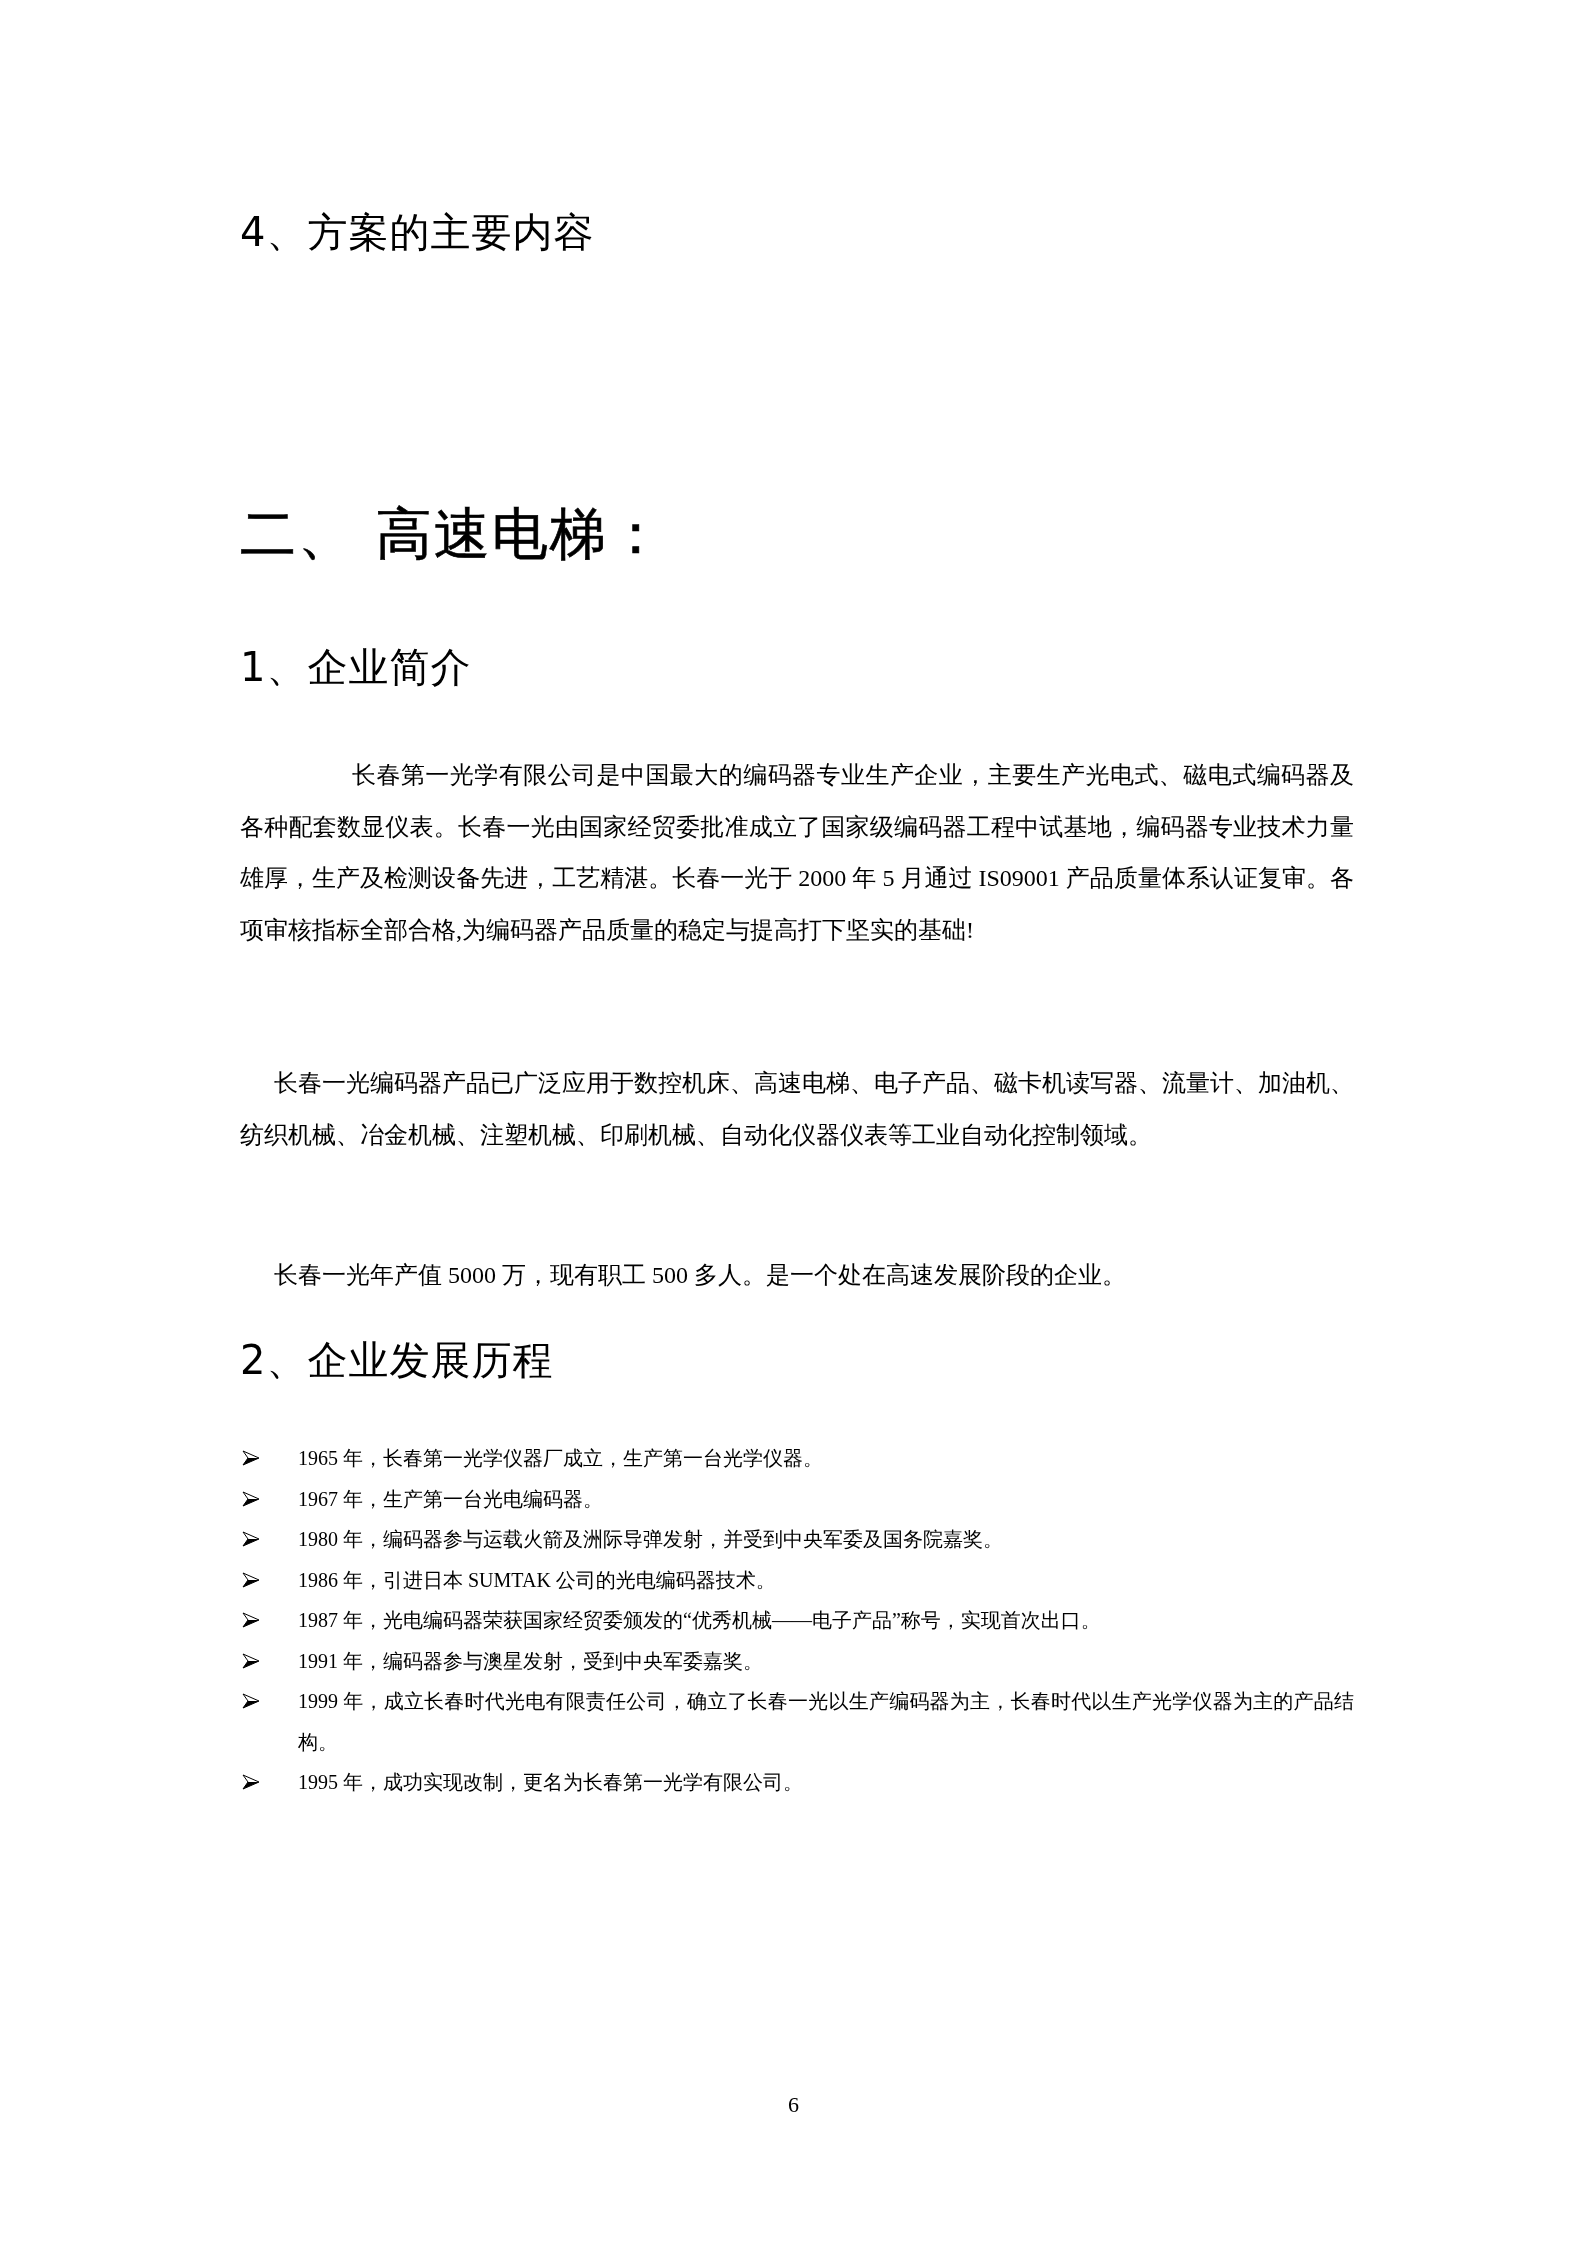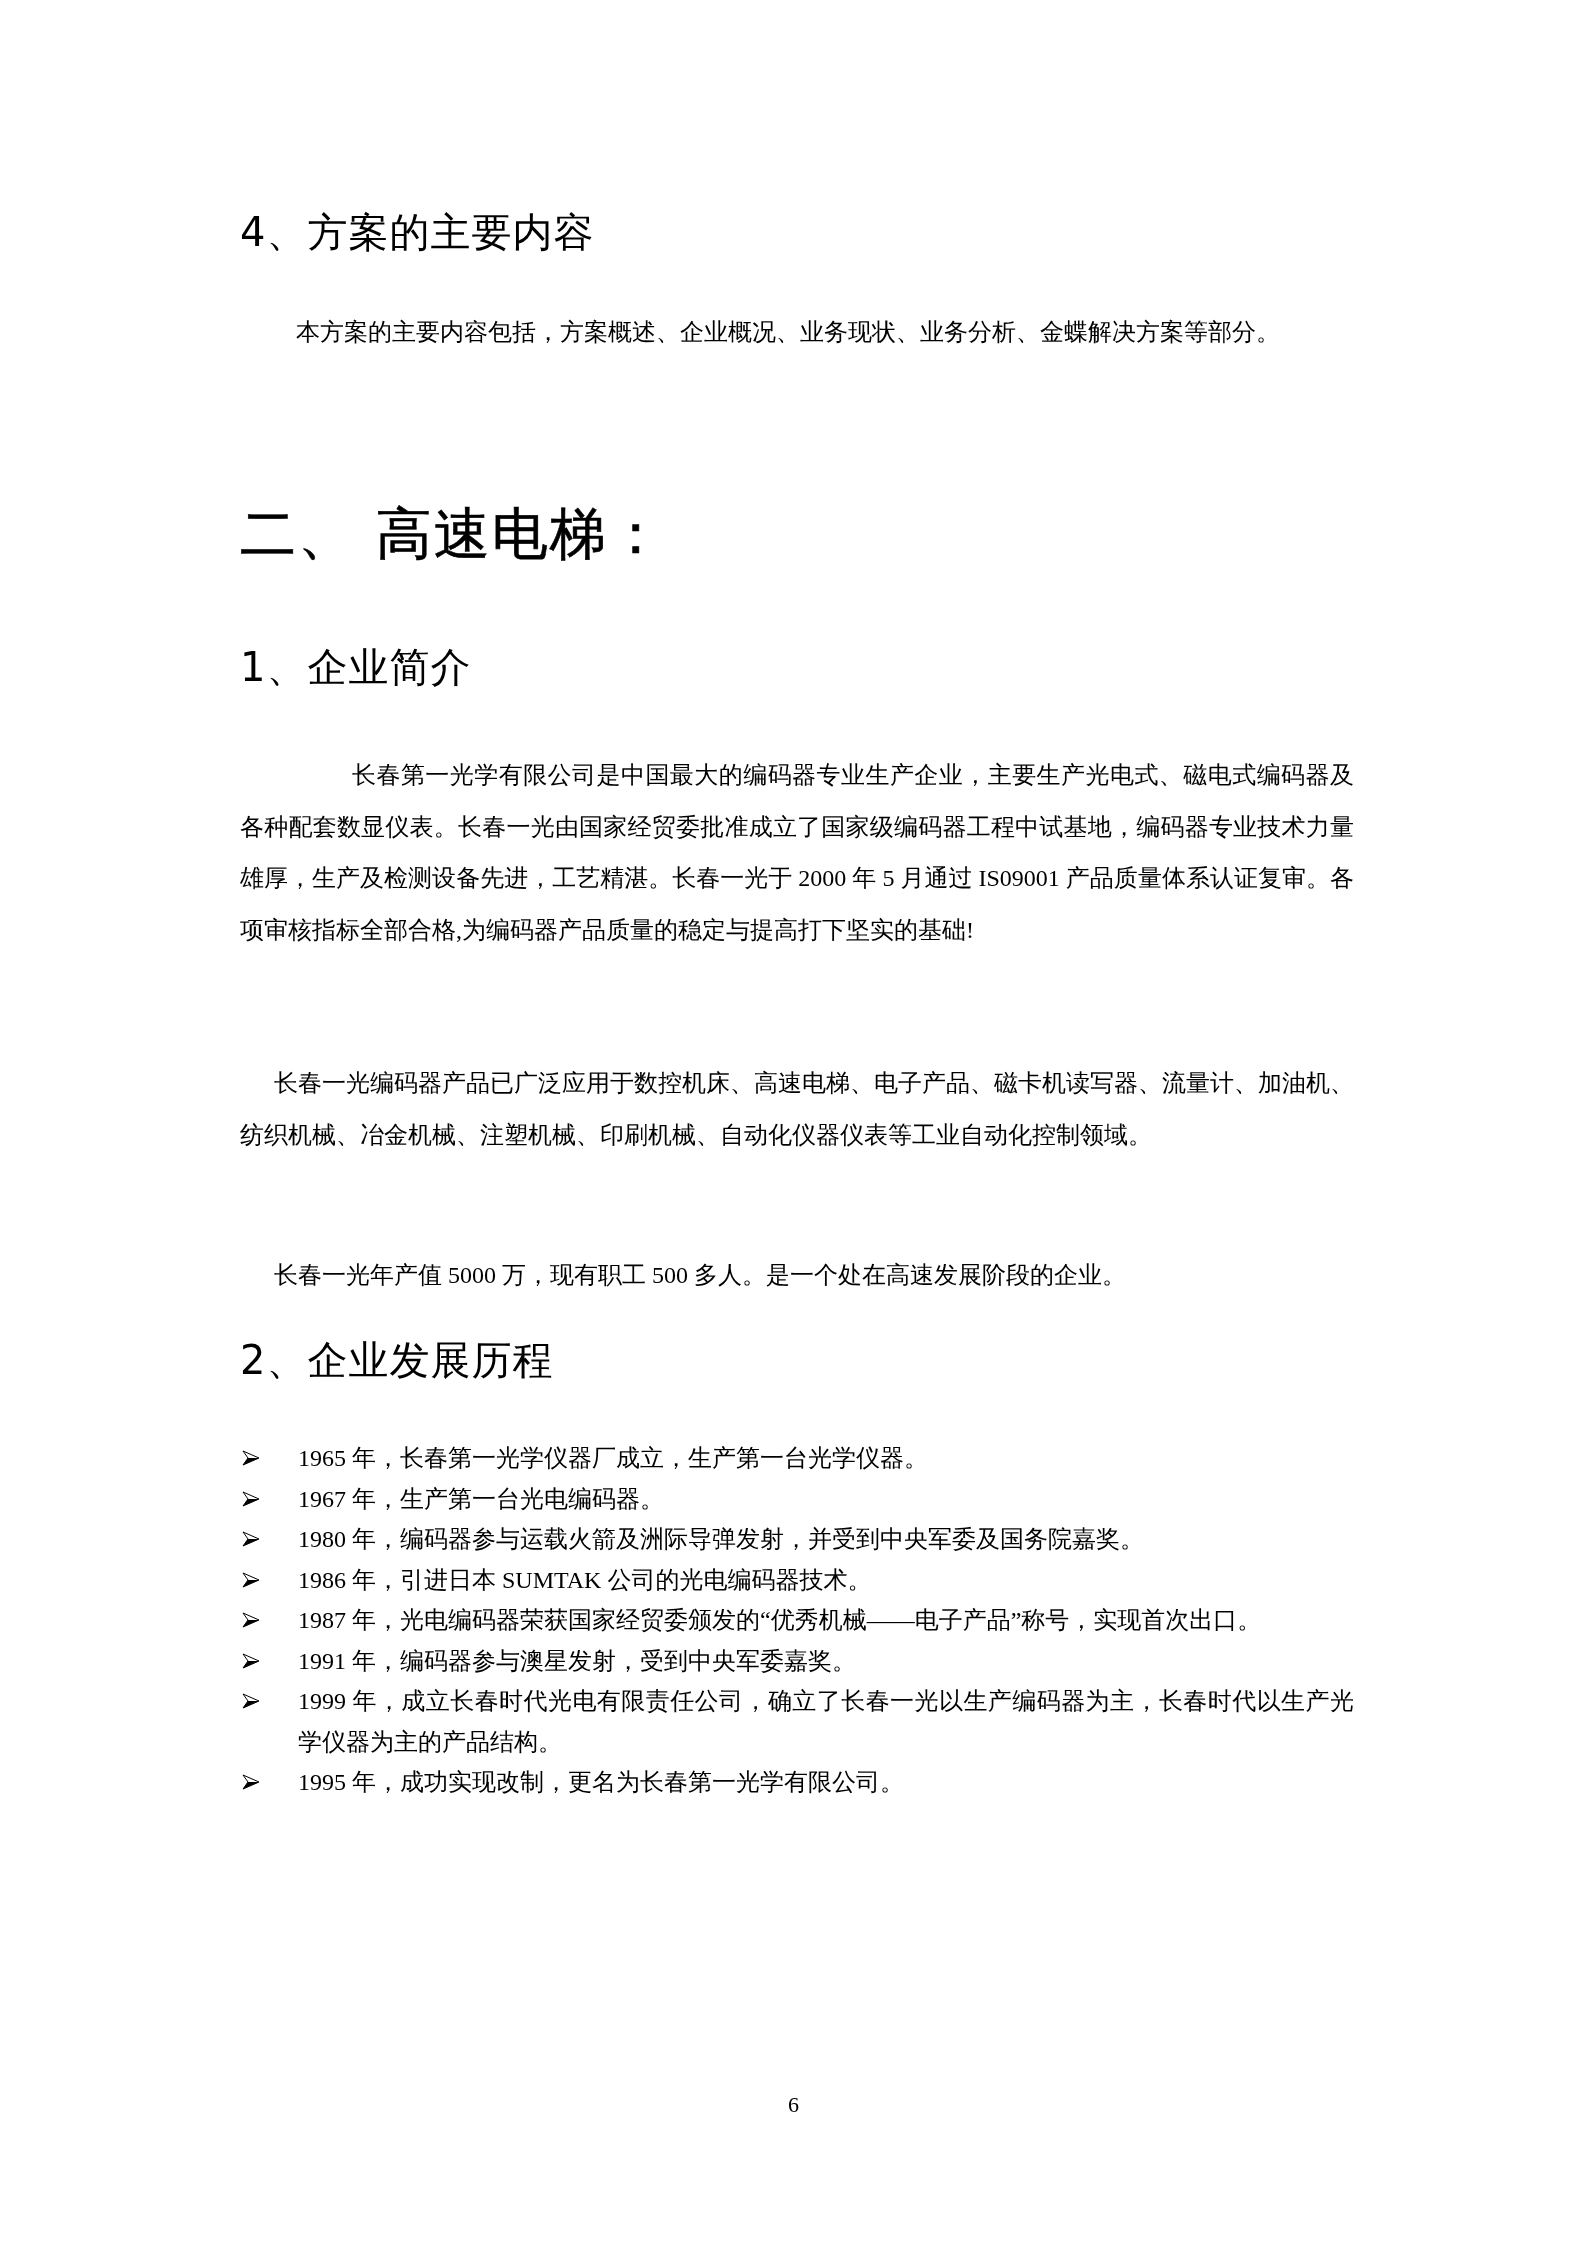--- a/index.html
+++ b/index.html
@@ -25,38 +25,37 @@
     }
     .lh40 { line-height: 41px; }
     .lh52 { line-height: 51.5px; }
     .indent2 { text-indent: 56px; }
     .indent5 { text-indent: 112px; }
     .indent1 { text-indent: 34px; }
     .bullet-list {
       position: absolute; left: 240px; width: 1114px; top: 1438px;
       list-style: none; margin: 0; padding: 0;
       font-family: "Liberation Serif", "DejaVu Serif", serif;
-      font-size: 24px; line-height: 40.5px;
+      font-size: 20px; line-height: 40.5px;
     }
     .bullet-item { position: relative; padding-left: 58px; text-align: justify; }
     .bullet-icon { position: absolute; left: 2px; top: 0; width: 24px; font-size: 20px; }
     .bullet-icon svg { display: block; margin-top: 12px; }
     .page-number {
       position: absolute; left: 0; width: 1587px; top: 2092px; text-align: center;
       font-family: "Liberation Serif", "DejaVu Serif", serif; font-size: 22px;
     }
   </style>
 </head>
 <body>
 
 <div class="page">
 
   <h2 class="h-sub" style="top:208px;">4、方案的主要内容</h2>
 
-  <p class="body-text lh40 indent2" style="top:312px;">本方案的主要内容包括，方案概述、企业概况、业务现状、业务分析、金蝶解决方案等部分。</p>
 
   <h1 class="h-main" style="top:502px;">二、 高速电梯：</h1>
 
   <h2 class="h-sub" style="top:643px;">1、企业简介</h2>
 
   <p class="body-text lh52 indent5" style="top:750px;">长春第一光学有限公司是中国最大的编码器专业生产企业，主要生产光电式、磁电式编码器及各种配套数显仪表。长春一光由国家经贸委批准成立了国家级编码器工程中试基地，编码器专业技术力量雄厚，生产及检测设备先进，工艺精湛。长春一光于 2000 年 5 月通过 IS09001 产品质量体系认证复审。各项审核指标全部合格,为编码器产品质量的稳定与提高打下坚实的基础!</p>
 
   <p class="body-text lh52 indent1" style="top:1058px;">长春一光编码器产品已广泛应用于数控机床、高速电梯、电子产品、磁卡机读写器、流量计、加油机、纺织机械、冶金机械、注塑机械、印刷机械、自动化仪器仪表等工业自动化控制领域。</p>
 
   <p class="body-text lh40 indent1" style="top:1255px;">长春一光年产值 5000 万，现有职工 500 多人。是一个处在高速发展阶段的企业。</p>

